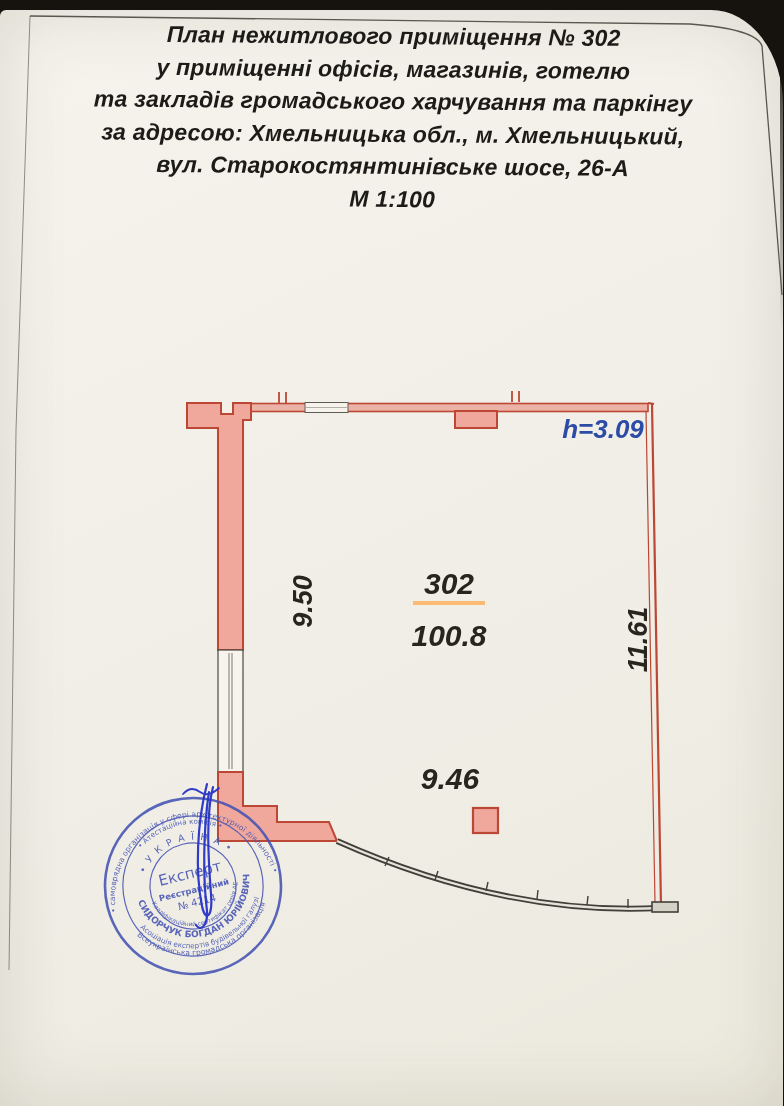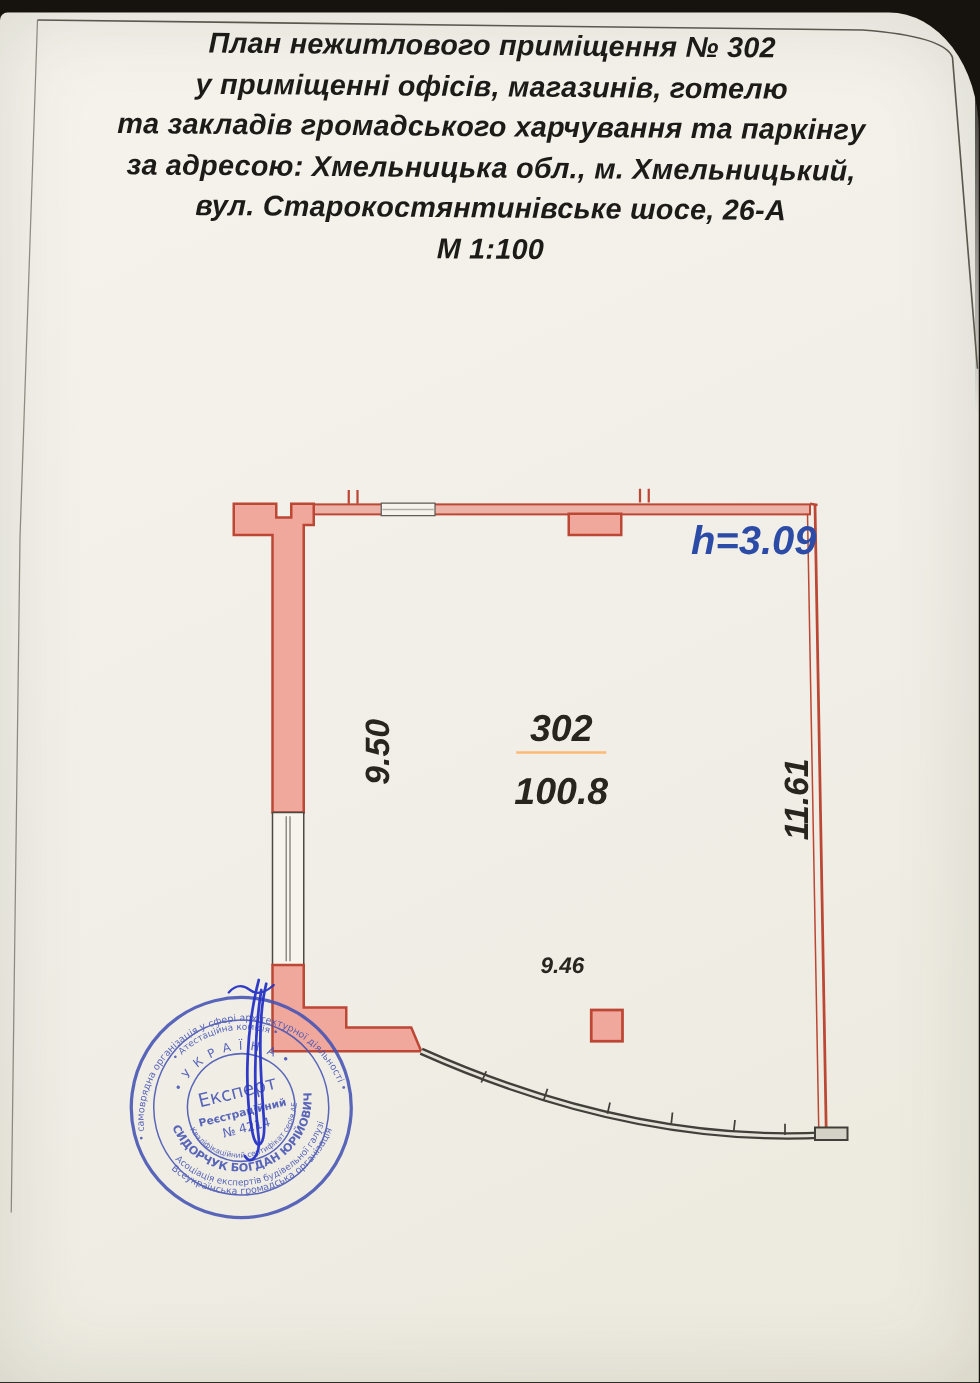--- a/index.html
+++ b/index.html
@@ -10,27 +10,27 @@
          border-top-right-radius:72px 95px;border-top-left-radius:6px;
          box-shadow:inset 0 0 70px rgba(70,62,40,.14);}
   .edge-shadow{position:absolute;right:0;top:0;width:4px;height:330px;
          background:linear-gradient(to bottom,#16130f,rgba(22,19,15,0));}
   svg.layer{position:absolute;left:0;top:0;}
   .title-block{position:absolute;left:12px;top:20px;width:762px;text-align:center;
          transform:rotate(.5deg);color:#1c1b18;font-weight:bold;font-style:italic;
          font-size:23px;line-height:32.5px;letter-spacing:.2px;}
   .lbl{position:absolute;font-weight:bold;font-style:italic;color:#28251f;text-align:center;}
   .lbl.rot{transform:rotate(-90deg);}
-  .height-lbl{left:548px;top:414px;width:110px;font-size:32px;color:#2c4ba6;}
+  .height-lbl{left:548px;top:414px;width:110px;font-size:26px;color:#2c4ba6;}
   .room-lbl{left:398px;top:568px;width:102px;font-size:30px;line-height:31px;}
-  .room-lbl .num{display:inline-block;border-bottom:2px solid #fdba74;padding:0 11px 2px;}
+  .room-lbl .num{display:inline-block;border-bottom:4px solid #fdba74;padding:0 11px 2px;}
   .room-lbl .area{margin-top:15px;}
   .dim-left{left:268px;top:586px;width:70px;font-size:27px;}
   .dim-right{left:598px;top:624px;width:80px;font-size:27px;}
-  .dim-bottom{left:408px;top:762px;width:84px;font-size:18px;}
+  .dim-bottom{left:408px;top:762px;width:84px;font-size:30px;}
 </style>
 </head>
 <body>
 
 <div class="scene">
   <div class="paper"></div>
   <div class="edge-shadow"></div>
 
   <svg class="layer" width="784" height="1106" viewBox="0 0 784 1106">
 

